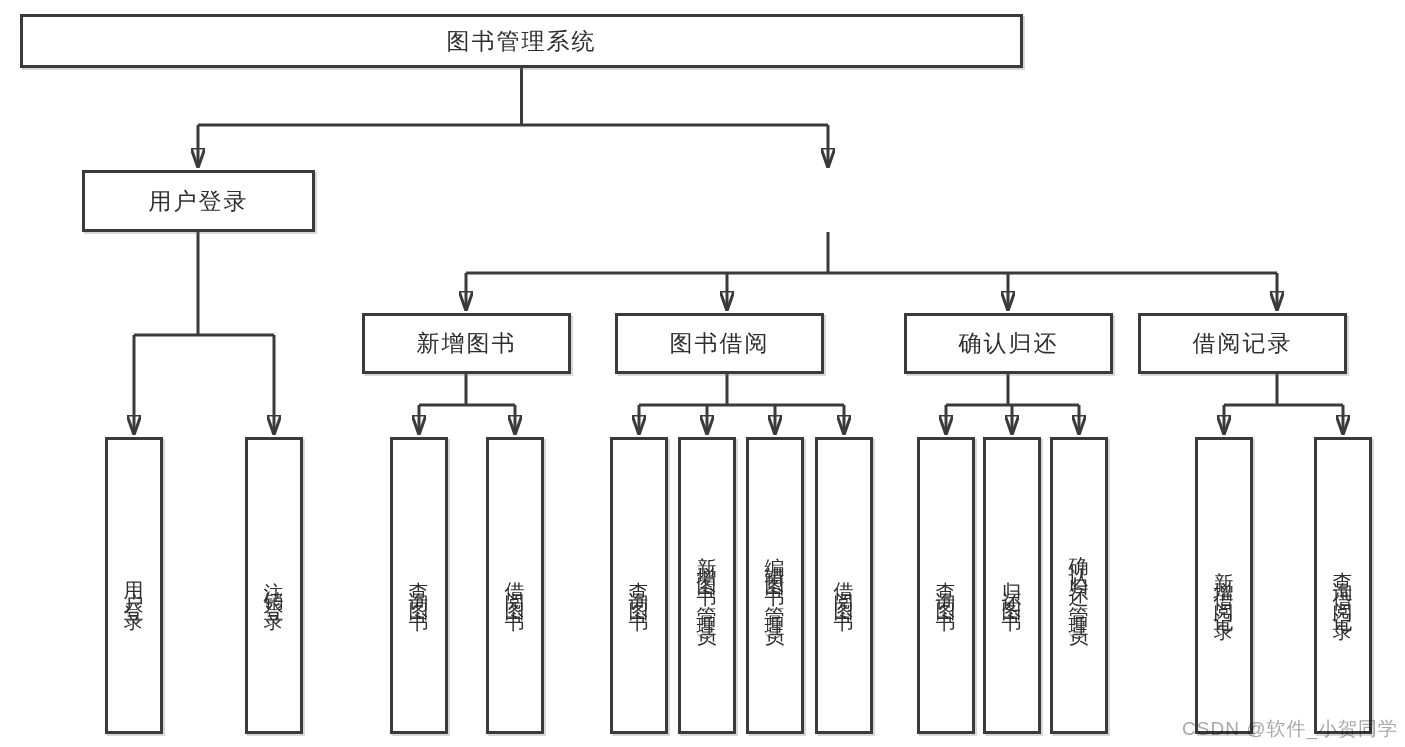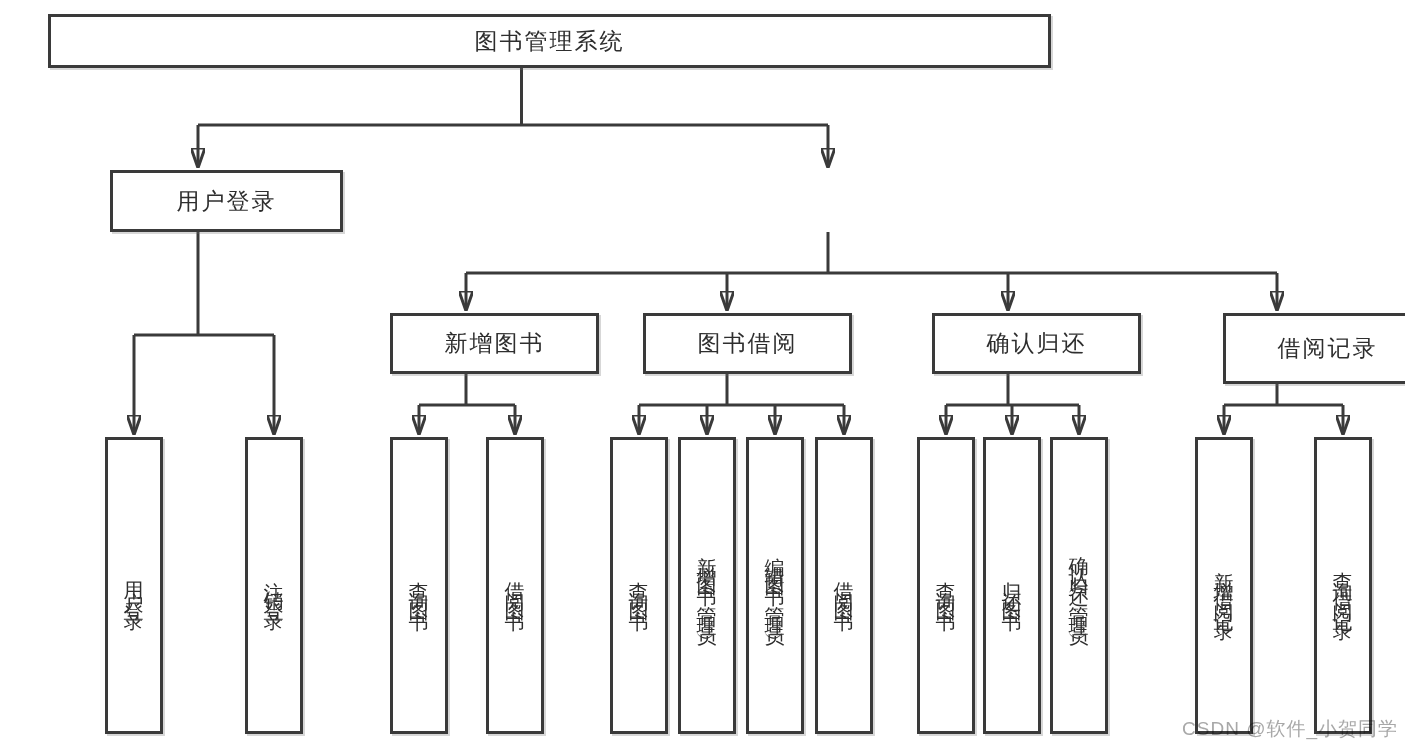--- a/index.html
+++ b/index.html
@@ -26,21 +26,20 @@
   .hbox{
     position:absolute;
     box-sizing:border-box;
     border:3px solid var(--line);
     background:#fff;
     display:flex;align-items:center;justify-content:center;
     font-size:23px;letter-spacing:2px;
     color:var(--text);
     box-shadow:2px 2px 0 rgba(110,110,110,0.28);
     white-space:nowrap;
-    margin-left:28px;
   }
   .vbox{
     position:absolute;
     top:437px;height:297px;width:58px;
     box-sizing:border-box;
     border:3px solid var(--line);
     background:#fff;
     writing-mode:vertical-rl;
     text-orientation:mixed;
     display:flex;align-items:center;justify-content:center;
@@ -101,21 +100,21 @@
     <path d="M1343,405 L1343,434" marker-end="url(#ah)"></path>
   </svg>
 
   <div class="hbox" style="left:20px;top:14px;width:1003px;height:54px;">图书管理系统</div>
 
   <div class="hbox" style="left:82px;top:170px;width:233px;height:62px;">用户登录</div>
 
   <div class="hbox" style="left:362px;top:313px;width:209px;height:61px;">新增图书</div>
   <div class="hbox" style="left:615px;top:313px;width:209px;height:61px;">图书借阅</div>
   <div class="hbox" style="left:904px;top:313px;width:209px;height:61px;">确认归还</div>
-  <div class="hbox" style="left:1195px;top:313px;width:209px;height:71px;">借阅记录</div>
+  <div class="hbox" style="left:1138px;top:313px;width:209px;height:61px;">借阅记录</div>
 
   <div class="vbox" style="left:105px;">用户登录</div>
   <div class="vbox" style="left:245px;">注销登录</div>
 
   <div class="vbox" style="left:390px;">查询图书</div>
   <div class="vbox" style="left:486px;">借阅图书</div>
 
   <div class="vbox" style="left:610px;">查询图书</div>
   <div class="vbox" style="left:678px;">新增图书（管理员）</div>
   <div class="vbox" style="left:746px;">编辑图书（管理员）</div>

